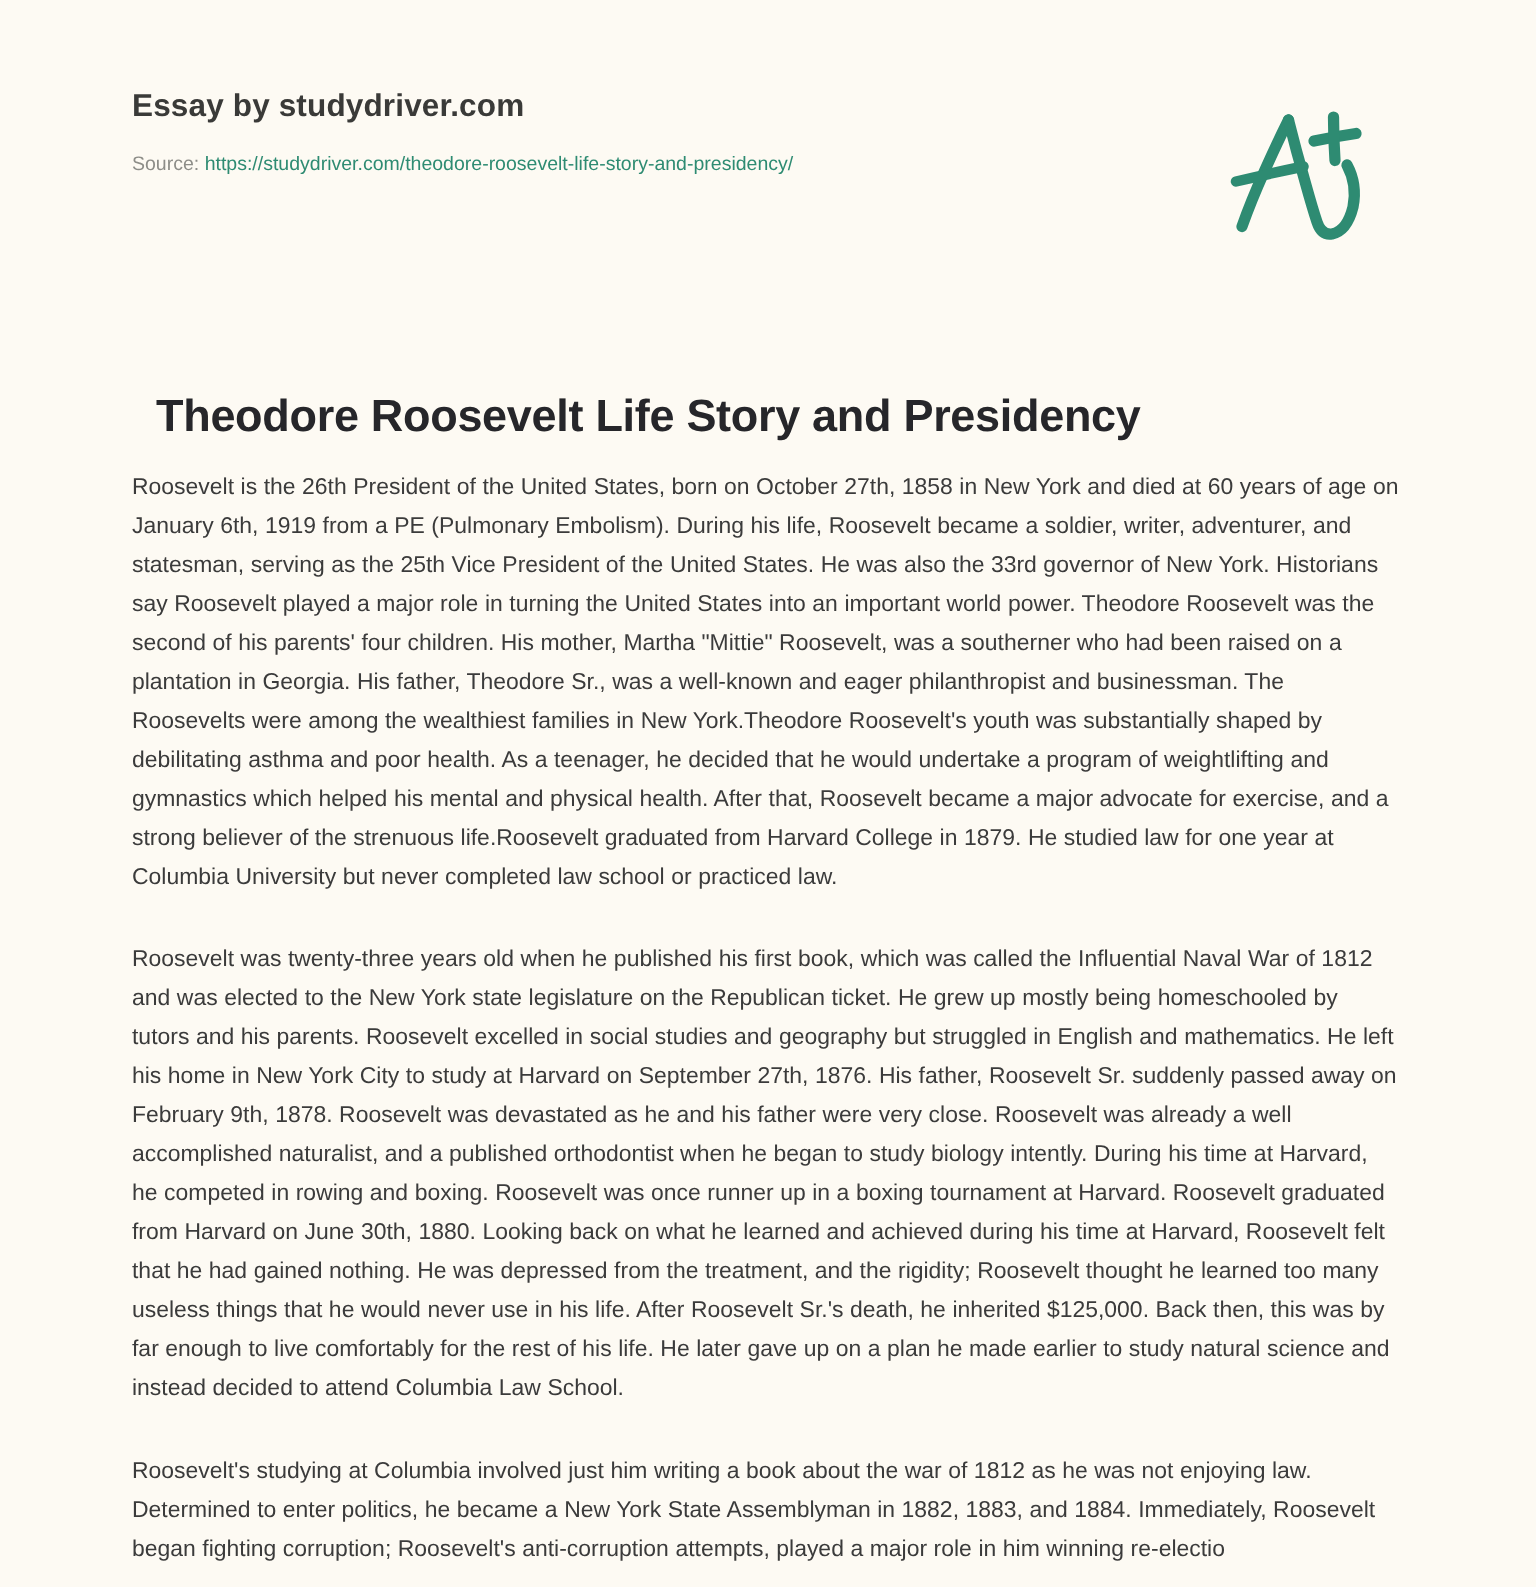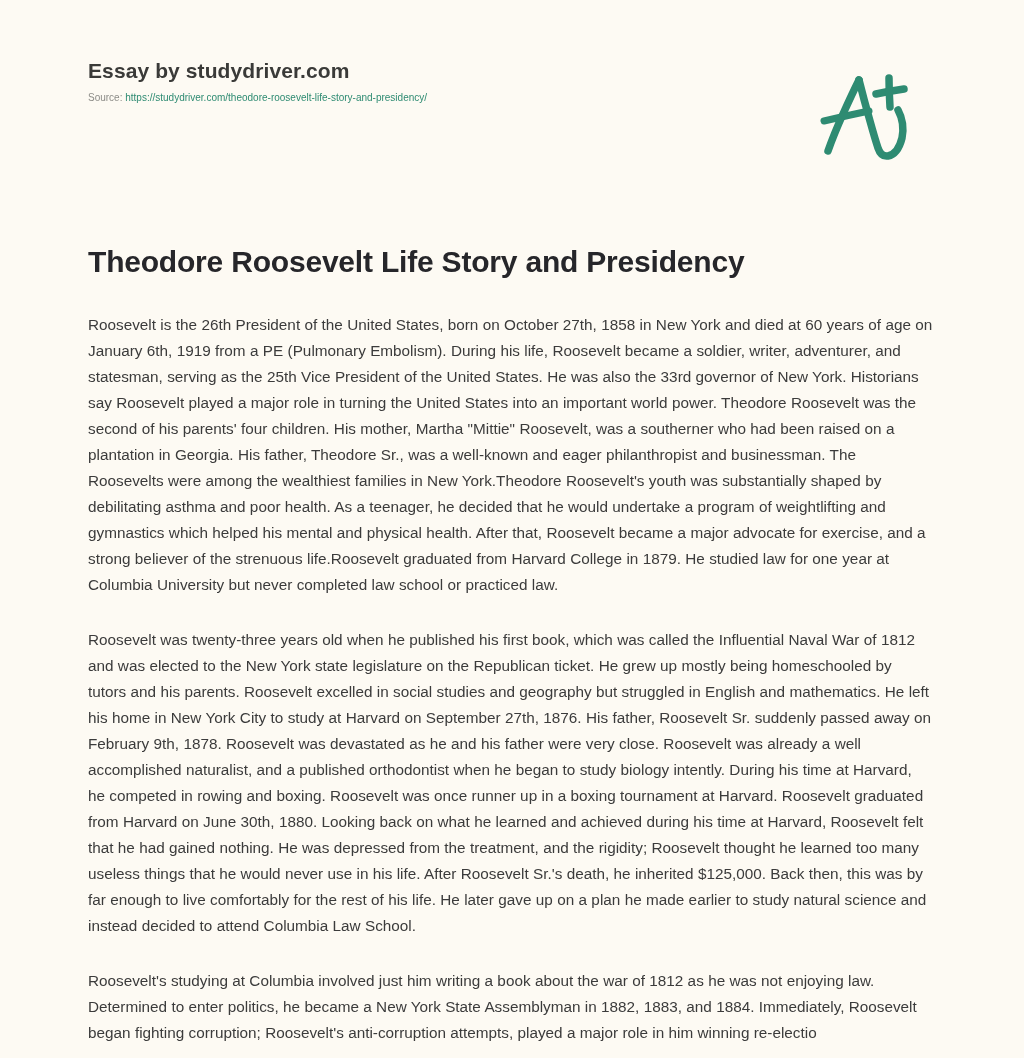--- a/index.html
+++ b/index.html
@@ -34,22 +34,22 @@
   .byline {
     font-size: 21px;
     font-weight: bold;
     color: #3a3a38;
     letter-spacing: 0.1px;
     line-height: 1.2;
     margin: 0;
   }
 
   .source-line {
-    margin-top: 8px;
-    font-size: 10px;
+    margin-top: 18px;
+    font-size: 13px;
     line-height: 1.3;
     white-space: nowrap;
   }
   .source-label {
     color: #8d8d88;
   }
   .source-url {
     color: #2e8b72;
     text-decoration: none;
   }
@@ -67,21 +67,21 @@
     width: 104px;
     height: 96px;
   }
 
   
   .doc-title {
     position: absolute;
     left: 88px;
     top: 243px;
     width: 860px;
-    margin: 0;
+    margin: 16px;
     font-size: 30px;
     font-weight: bold;
     color: #26262a;
     letter-spacing: -0.2px;
     line-height: 1.25;
   }
 
   
   .body-copy {
     position: absolute;

